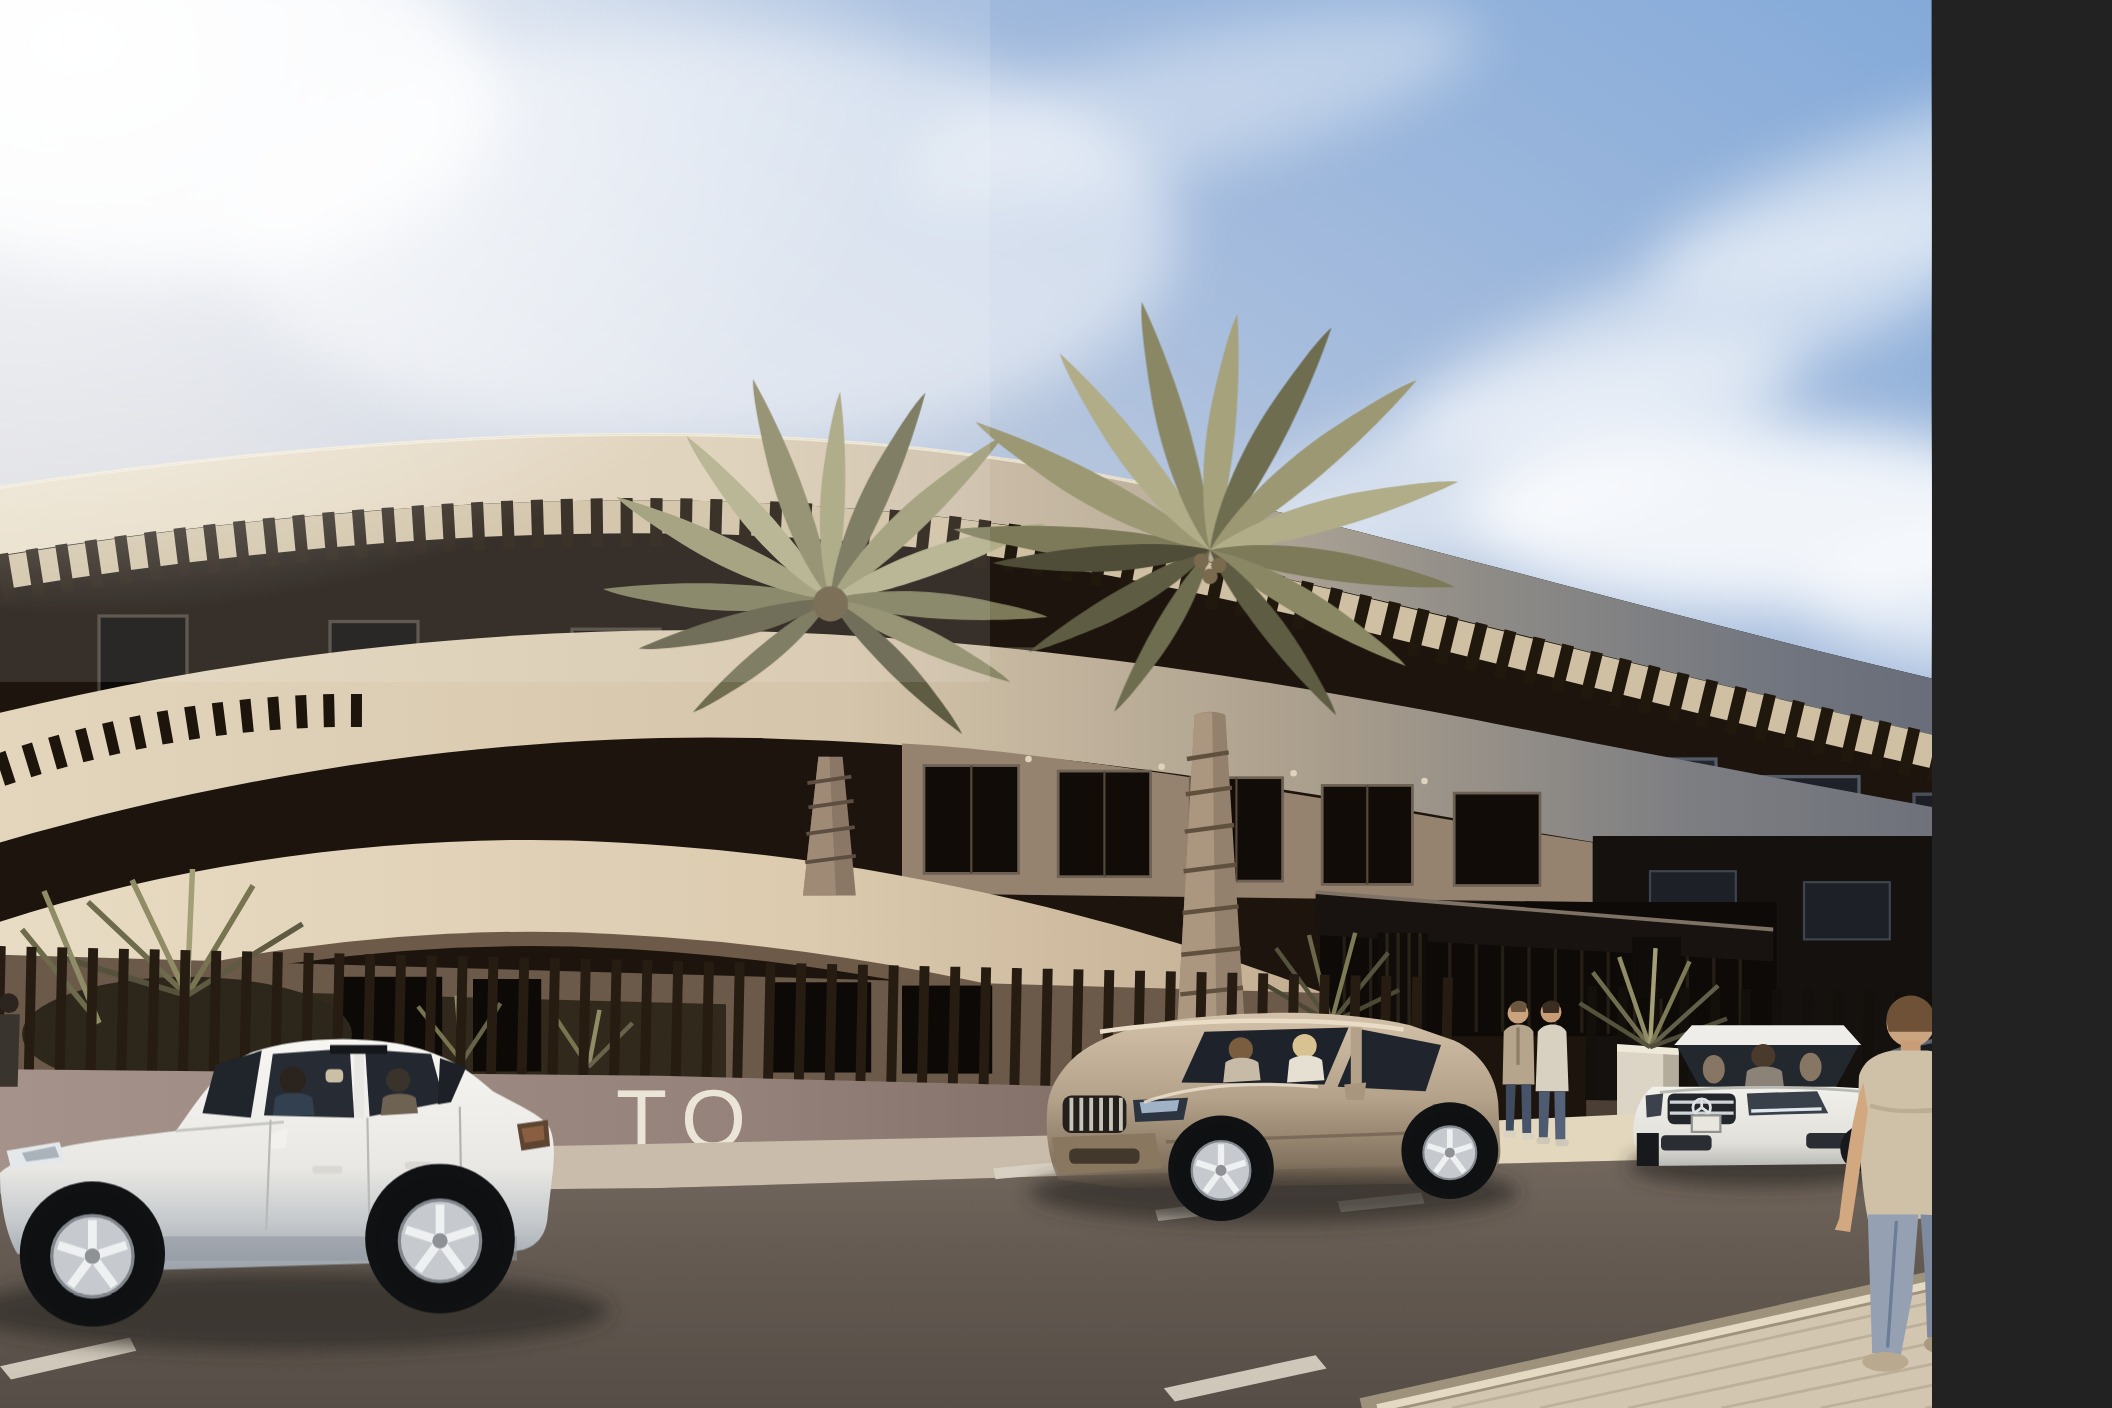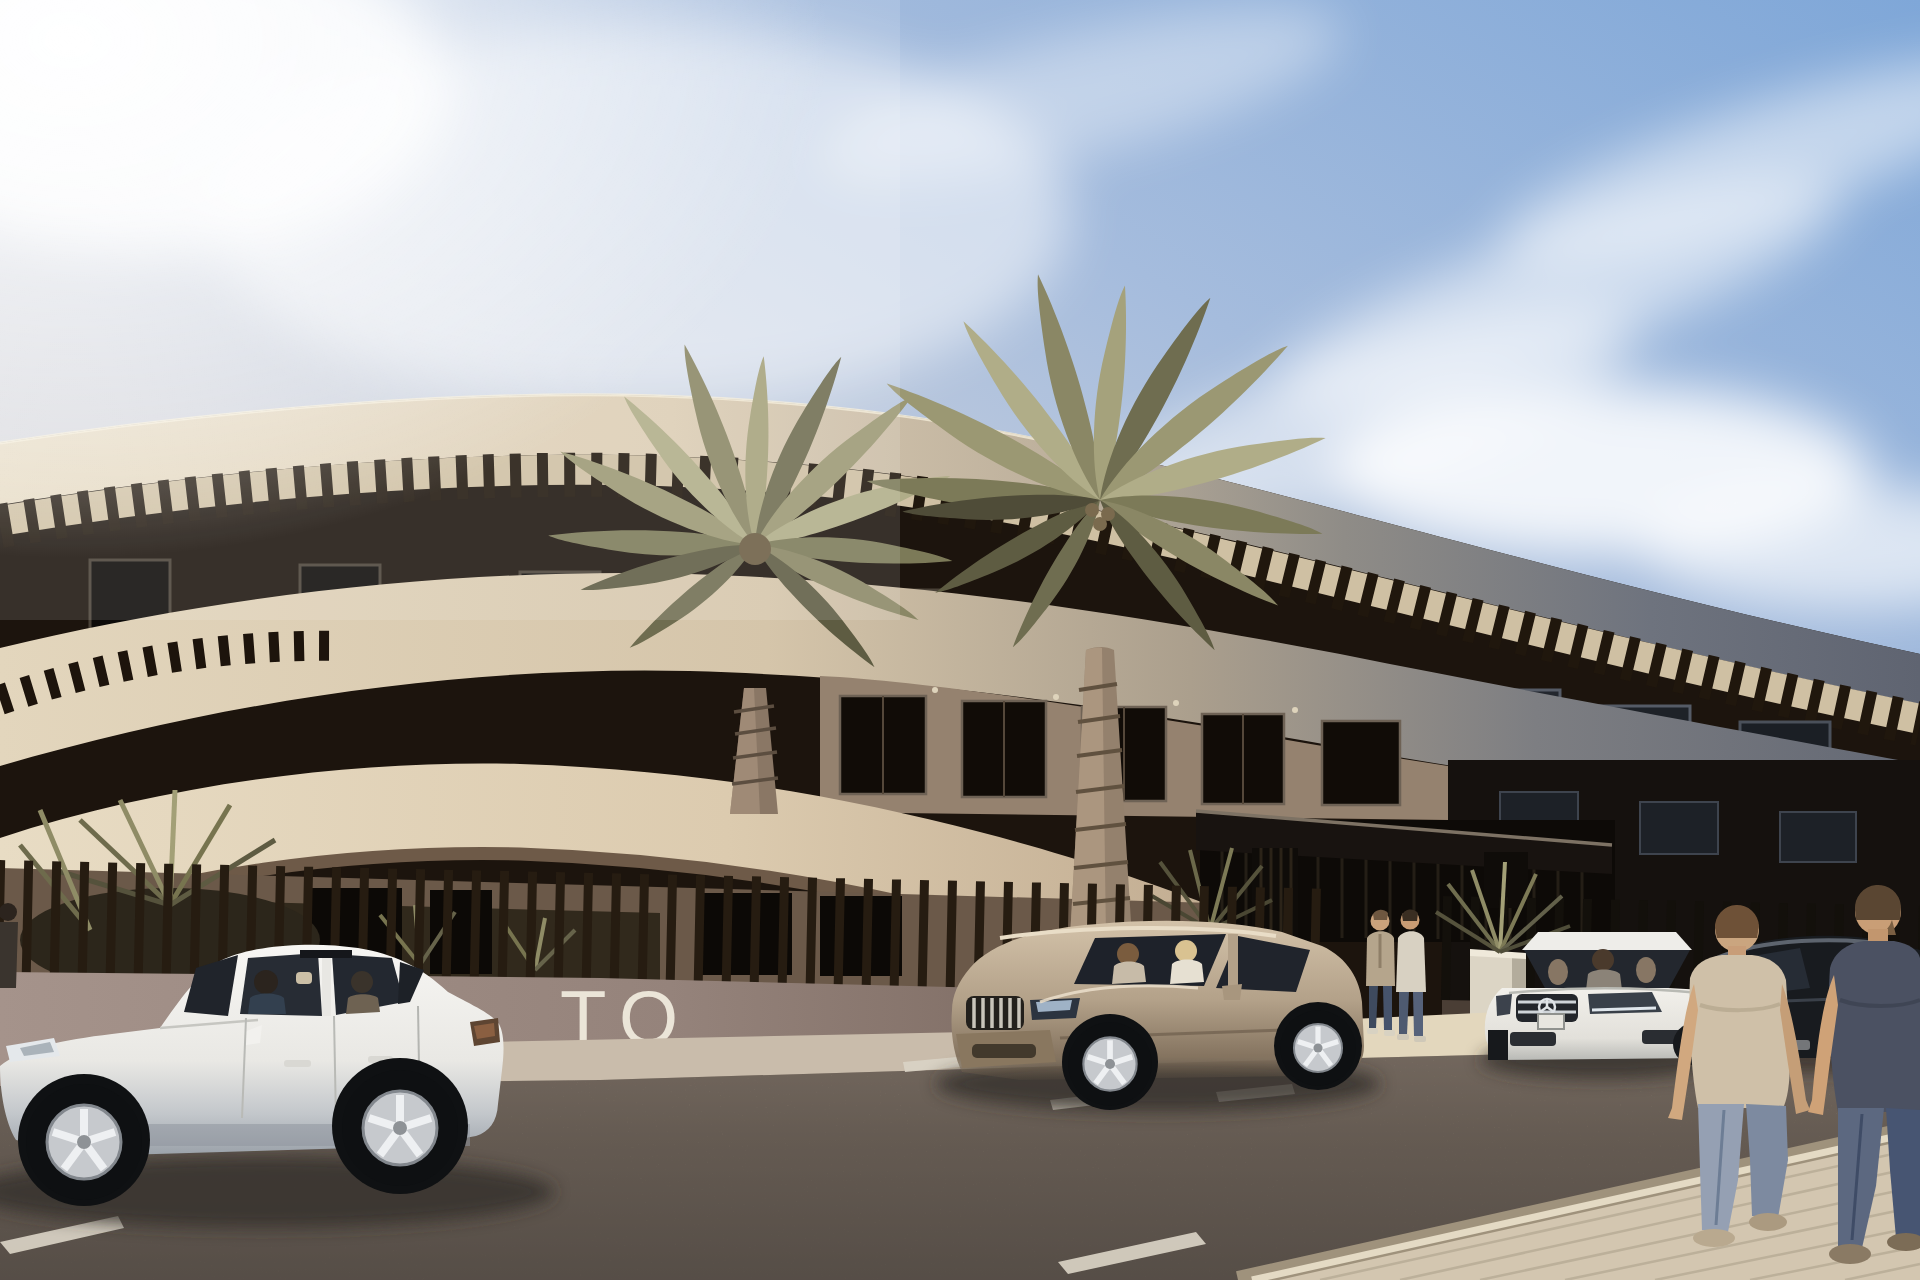--- a/index.html
+++ b/index.html
@@ -1,17 +1,17 @@
 <!DOCTYPE html>
 <html><head>
 <meta charset="utf-8">
 <title>New-build apartment complex — sunny street architectural render</title>
 <style>
   html,body{margin:0;padding:0;background:#222;}
-  .stage{width:1920px;height:1280px;position:relative;overflow:hidden;
+  .stage{width:1756px;height:1280px;position:relative;overflow:hidden;
          font-family:"Liberation Sans",sans-serif;}
   svg{display:block}
   .sign-text{font-family:"Liberation Sans",sans-serif;font-weight:400;
              letter-spacing:14px;}
 </style>
 </head>
 <body>
 
 <div class="stage">
 <svg viewBox="0 0 1920 1280" width="1920" height="1280">

